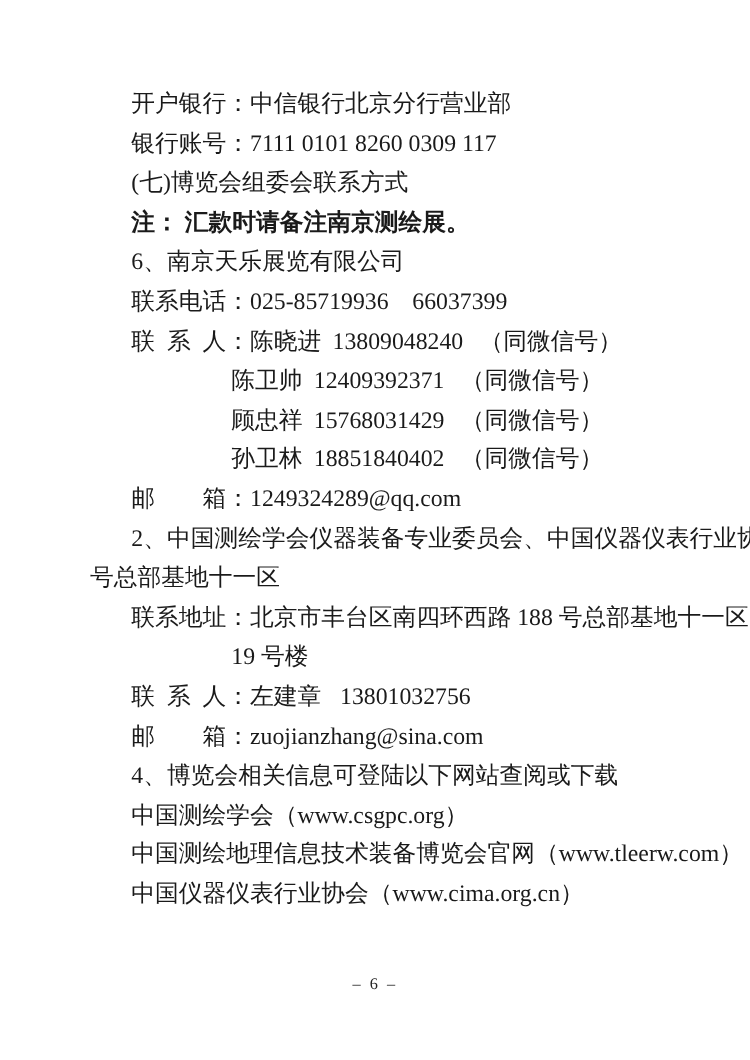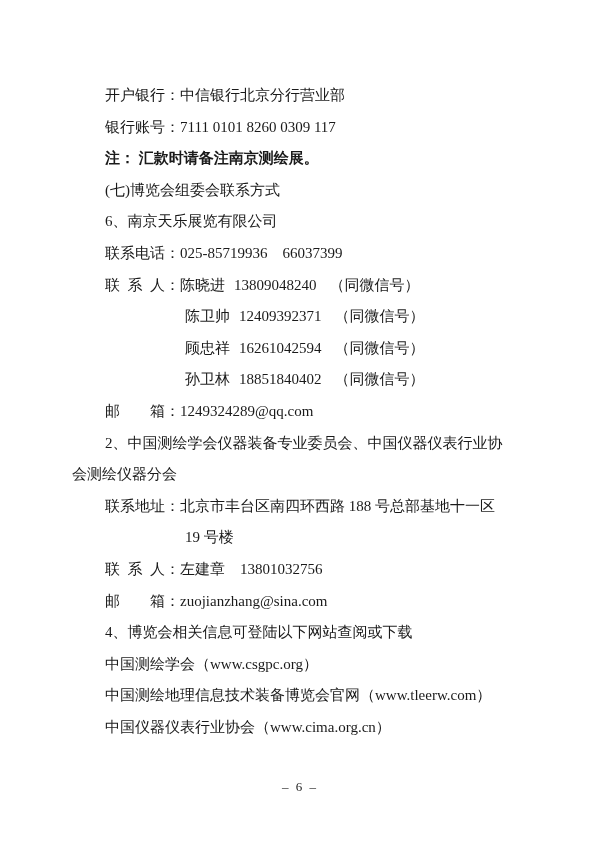--- a/index.html
+++ b/index.html
@@ -8,23 +8,22 @@
     width:600px;height:848px;
     background:#ffffff;
     overflow:hidden;
     font-family:"Liberation Serif","DejaVu Serif",serif;
     color:#1a1a1a;
   }
   .content{
     position:absolute;
     left:72px;top:68px;
     width:470px;
-    font-size:15px;
+    font-size:19px;
     line-height:31.6px;
-    margin-top:12px;
   }
   .line{white-space:pre;height:31.6px;}
   .ind{padding-left:33px;}
   .deep{padding-left:113px;}
   .bold{font-weight:700;}
   .c-name{margin-right:9px;}
   .c-phone{margin-right:13px;}
   .footer{
     position:absolute;
     left:0;top:779px;width:100%;
@@ -37,42 +36,42 @@
 </head>
 <body>
 
 <div class="page">
   <div class="content">
 
     <div class="line ind"><span>开户银行：</span><span>中信银行北京分行营业部</span></div>
 
     <div class="line ind"><span>银行账号：</span><span>7111 0101 8260 0309 117</span></div>
 
+    <div class="line ind">(七)博览会组委会联系方式</div>
+
     <div class="line ind bold">注： 汇款时请备注南京测绘展。</div>
-
-    <div class="line ind">(七)博览会组委会联系方式</div>
 
     <div class="line ind">6、南京天乐展览有限公司</div>
 
 
     <div class="line ind"><span>联系电话：</span><span>025-85719936    66037399</span></div>
 
     <div class="line ind"><span>联  系  人：</span><span class="c-name">陈晓进</span><span class="c-phone">13809048240</span><span>（同微信号）</span></div>
 
     <div class="line deep"><span class="c-name">陈卫帅</span><span class="c-phone">12409392371</span><span>（同微信号）</span></div>
 
-    <div class="line deep"><span class="c-name">顾忠祥</span><span class="c-phone">16261042594</span><span>（同微信号）</span></div>
+    <div class="line deep"><span class="c-name">顾忠祥</span><span class="c-phone">15768031429</span><span>（同微信号）</span></div>
 
     <div class="line deep"><span class="c-name">孙卫林</span><span class="c-phone">18851840402</span><span>（同微信号）</span></div>
 
     <div class="line ind"><span>邮        箱：</span><span>1249324289@qq.com</span></div>
 
     <div class="line ind">2、中国测绘学会仪器装备专业委员会、中国仪器仪表行业协</div>
 
-    <div class="line">会测绘仪器分会</div>
+    <div class="line">号总部基地十一区</div>
 
     <div class="line ind"><span>联系地址：</span><span>北京市丰台区南四环西路 188 号总部基地十一区</span></div>
 
     <div class="line deep">19 号楼</div>
 
     <div class="line ind"><span>联  系  人：</span><span class="c-name">左建章</span><span style="margin-left:6px">13801032756</span></div>
 
     <div class="line ind"><span>邮        箱：</span><span>zuojianzhang@sina.com</span></div>
 
     <div class="line ind">4、博览会相关信息可登陆以下网站查阅或下载</div>

